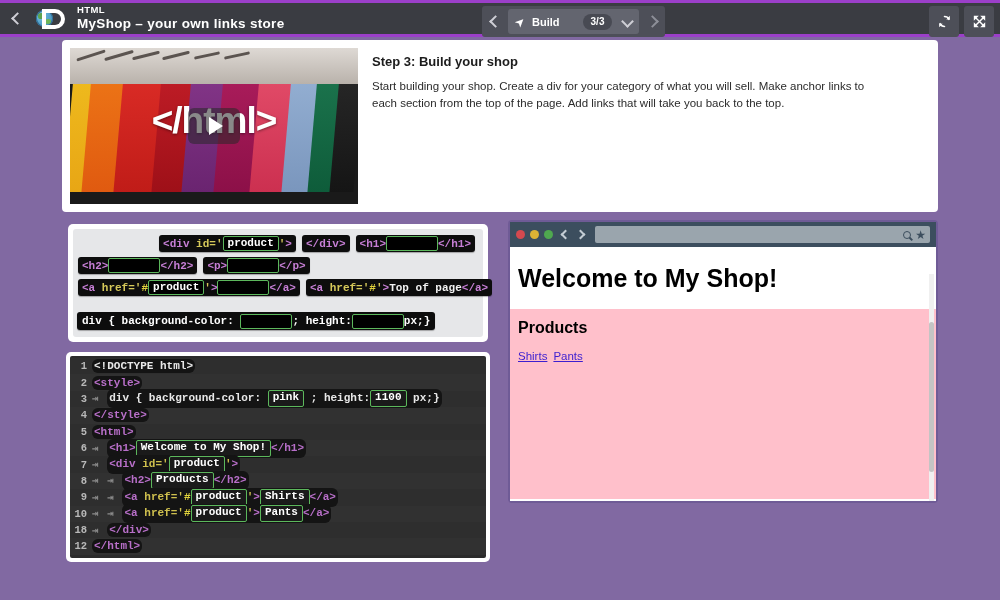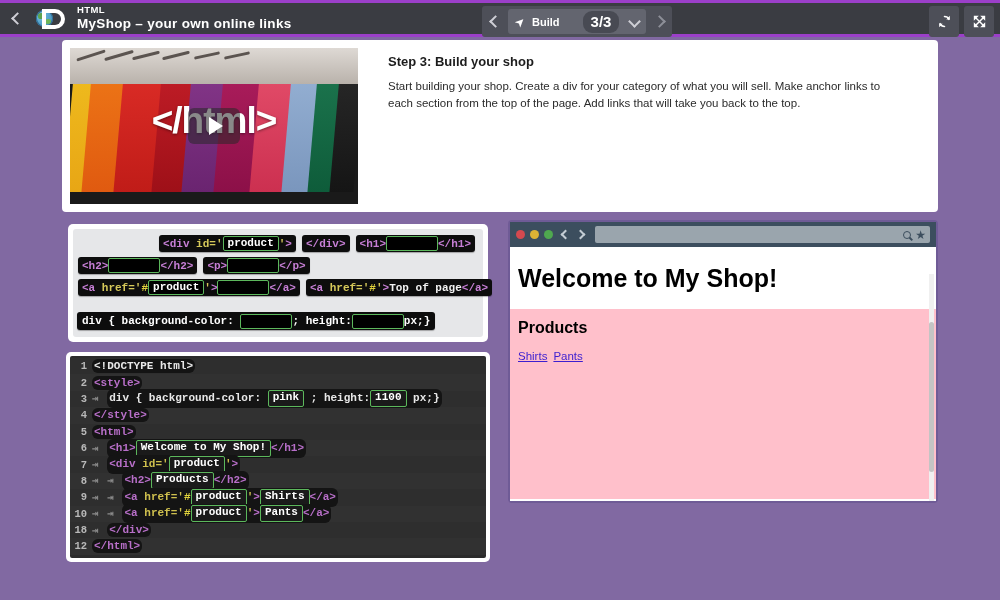--- a/index.html
+++ b/index.html
@@ -77,21 +77,21 @@
   }
   .lesson-pill {
     height: 25px; background: #63656f; border-radius: 3px;
     display: flex; align-items: center; padding: 0 7px; gap: 7px; cursor: pointer;
   }
   .rocket {
     font-size: 12px; color: #ffffff; transform: rotate(-45deg); line-height: 1;
   }
   .lesson-label { font-size: 11px; font-weight: bold; color: #ffffff; }
   .lesson-count {
-    background: #484a53; color: #ffffff; font-size: 15px; font-weight: bold;
+    background: #484a53; color: #ffffff; font-size: 10px; font-weight: bold;
     border-radius: 9px; padding: 2.5px 8px; margin-left: 16px;
   }
   .pill-chev { margin-left: 4px; display:flex; align-items:center; }
 
   .tb-right {
     position: absolute; right: 6px; top: 3px; display: flex; gap: 5px; align-items: center;
   }
   .icon-btn {
     width: 30px; height: 31px; border-radius: 3px; background: #4d4f58;
     display: flex; align-items: center; justify-content: center; cursor: pointer;
@@ -125,21 +125,21 @@
     position: absolute; left: 50%; top: 50%; transform: translate(-50%,-50%);
     width: 52px; height: 36px; border-radius: 6px;
     background: rgba(40,40,40,.55);
     display: flex; align-items: center; justify-content: center;
   }
   .play-tri {
     width: 0; height: 0; border-left: 14px solid #ffffff;
     border-top: 9px solid transparent; border-bottom: 9px solid transparent;
     margin-left: 3px;
   }
-  .lesson-text { padding: 6px 12px 0 30px; flex: 1 1 auto; }
+  .lesson-text { padding: 6px 12px 0 14px; flex: 1 1 auto; }
   .step-title {
     font-size: 13px; font-weight: bold; color: #1c1c1c; margin-bottom: 9px;
   }
   .step-body {
     font-size: 11.5px; color: #2b2b2b; line-height: 1.5; max-width: 510px;
   }
 
   
   .palette {
     position: absolute; left: 68px; top: 224px; width: 420px; height: 118px;
@@ -276,21 +276,21 @@
 <div class="topbar">
   <div class="tb-back">
     <span class="chev left"></span>
   </div>
   <div class="logo-wrap">
     <div class="logo-globe"></div>
     <div class="logo-d"></div>
   </div>
   <div class="title-block">
     <div class="title-small">HTML</div>
-    <div class="title-large">MyShop – your own online links</div>
+    <div class="title-large">MyShop – your own links store</div>
   </div>
 
   <div class="nav-group">
     <div class="nav-arrow-btn">
       <span class="chev left"></span>
     </div>
     <div class="lesson-pill">
       <span class="rocket">➤</span>
       <span class="lesson-label">Build</span>
       <span class="lesson-count">3/3</span>

